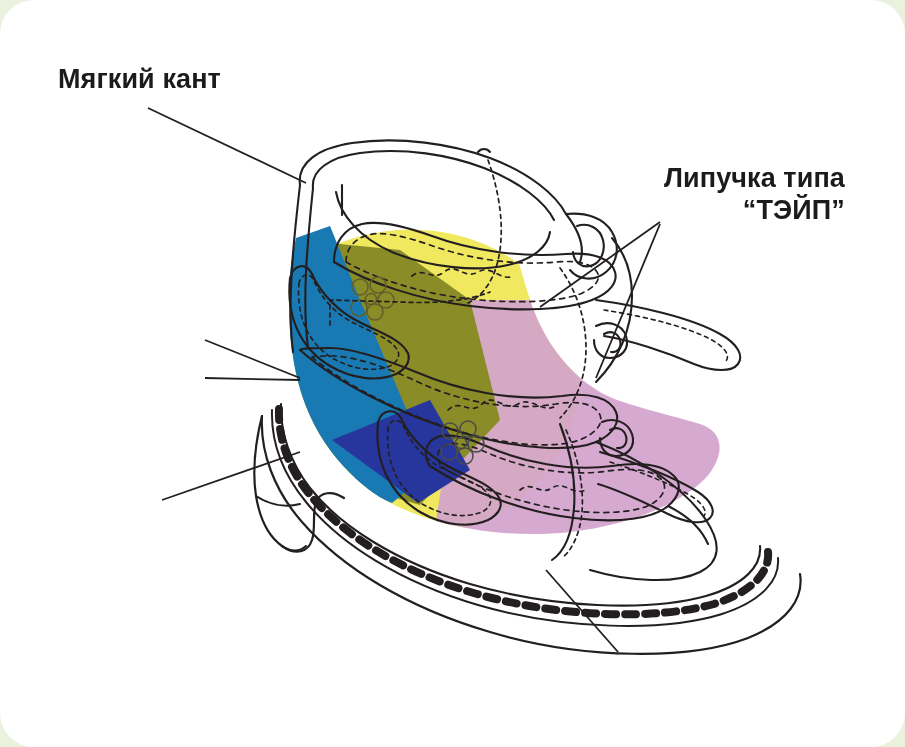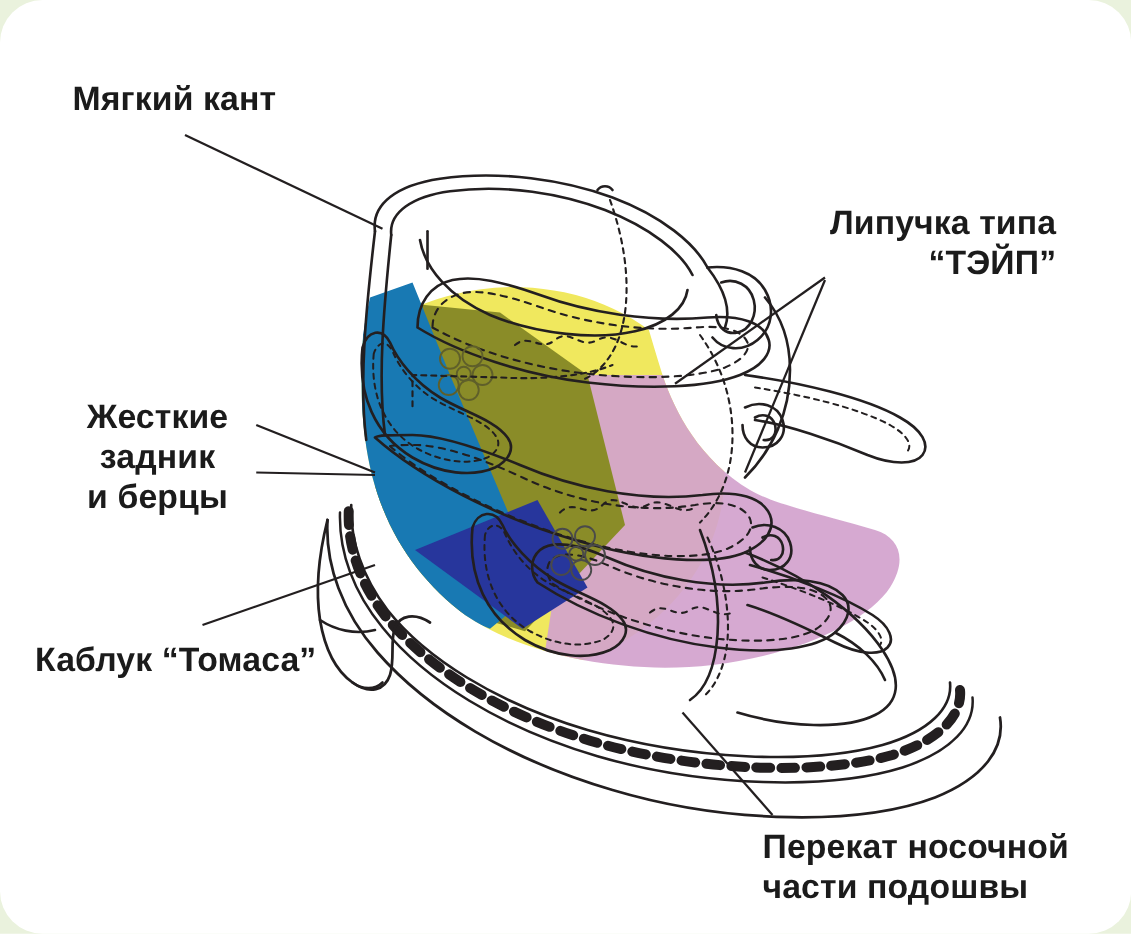--- a/index.html
+++ b/index.html
@@ -204,23 +204,17 @@
         </g>
 
       </g>
     </svg>
 
     <div class="label" id="lbl-kant">Мягкий кант</div>
 
     <div class="label" id="lbl-tape">Липучка типа
 “ТЭЙП”</div>
 
-    <div class="label" id="lbl-zadnik">Жесткие
-задник
-и берцы</div>
-
-    <div class="label" id="lbl-kabluk">Каблук “Томаса”</div>
-
-    <div class="label" id="lbl-perekat">Перекат носочной
-части подошвы</div>
+
+
 
   </div>
 </div>
 
 </body></html>

